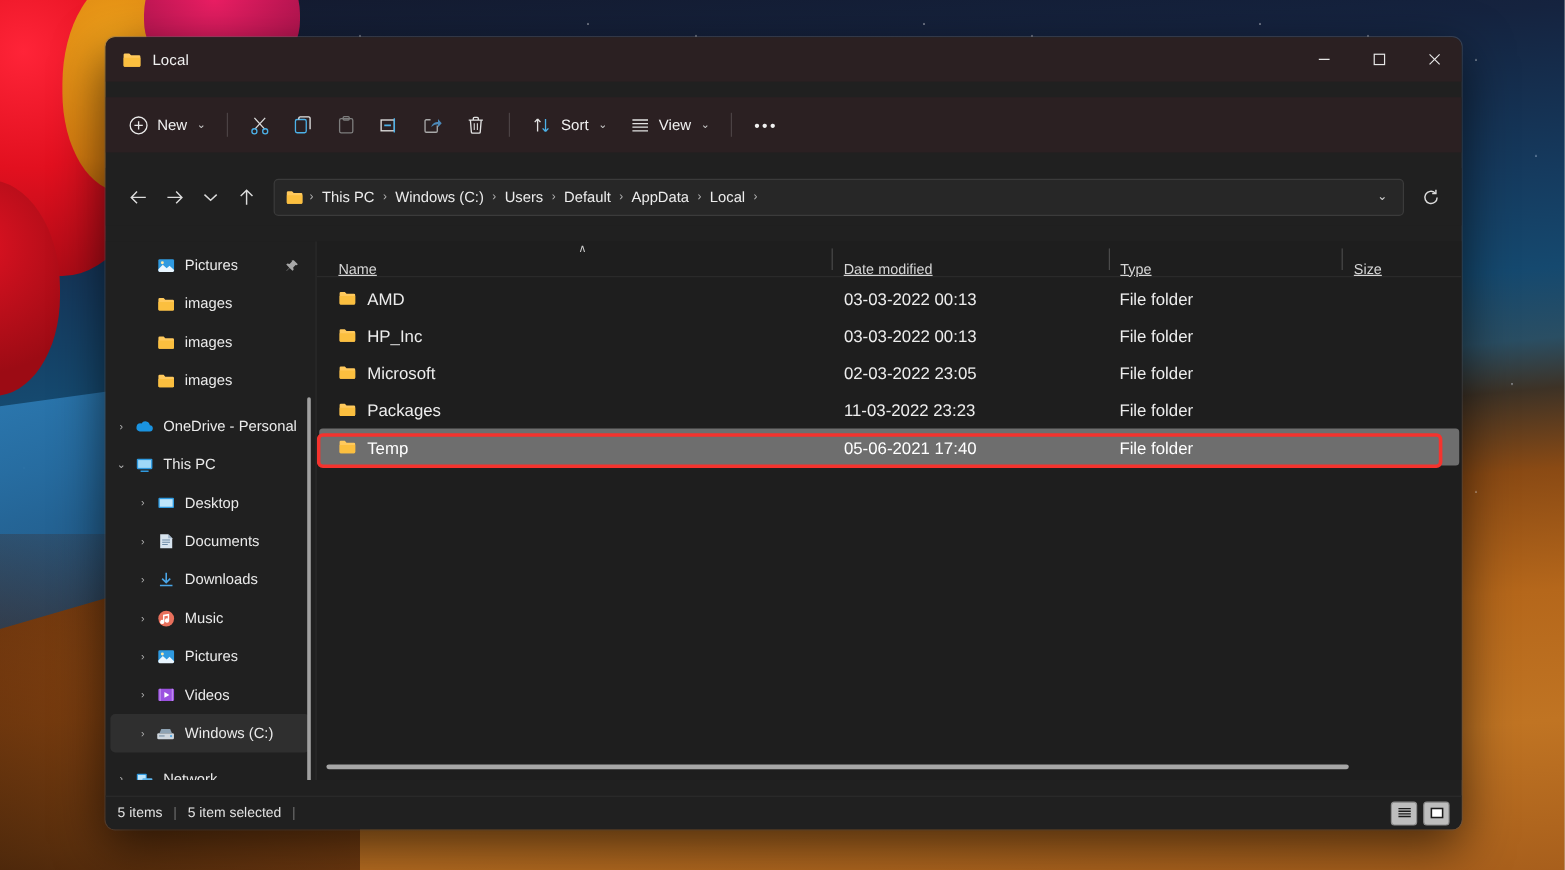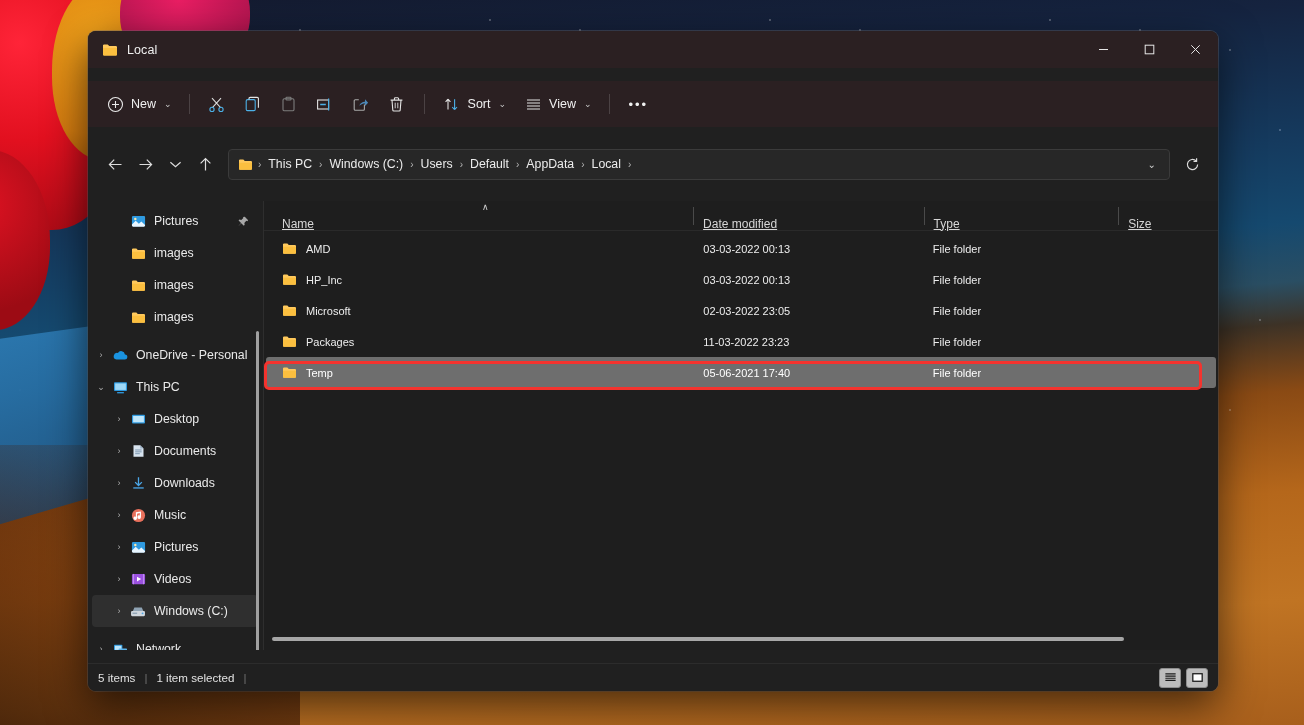--- a/index.html
+++ b/index.html
@@ -261,21 +261,21 @@
     font-size: 9px; color: #cfcfcf;
   }
 
   #filelist { flex: 1; overflow: hidden; position: relative; padding-top: 2px; }
   .row {
     height: 31px;
     display: flex;
     align-items: center;
     margin: 0 2px;
     border-radius: 3px;
-    font-size: 11px;
+    font-size: 14px;
     color: #ededed;
     position: relative;
     justify-content: center;
   }
   .row.selected { background: #6e6e6e; color: #ffffff; }
   .cell { display: flex; align-items: center; white-space: nowrap; overflow: hidden; }
   .cell-name { width: 430px; padding-left: 16px; }
   .cell-date { width: 231px; padding-left: 10px; }
   .cell-type { width: 195px; padding-left: 10px; }
   .cell-size { width: 100px; padding-left: 10px; }
@@ -798,21 +798,21 @@
           <div id="hscroll-track">
             <div id="hscroll-thumb"></div>
           </div>
         </div>
       </div>
     </div>
 
     <div id="statusbar">
       <span>5 items</span>
       <span class="sb-sep">|</span>
-      <span>1 item selected</span>
+      <span>5 item selected</span>
       <span class="sb-sep">|</span>
       <span class="sb-spacer"></span>
       <span class="view-toggle">
         <svg width="13" height="11" viewBox="0 0 14 12">
             <path d="M1.4 2h11.2M1.4 4.4h11.2M1.4 6.8h11.2M1.4 9.2h11.2" stroke="#1b1b1b" stroke-width="1.3"></path>
           </svg>
       </span>
       <span class="view-toggle">
         <svg width="13" height="11" viewBox="0 0 14 12">
             <rect x="1.2" y="1.2" width="11.6" height="9.6" fill="#1b1b1b"></rect>

